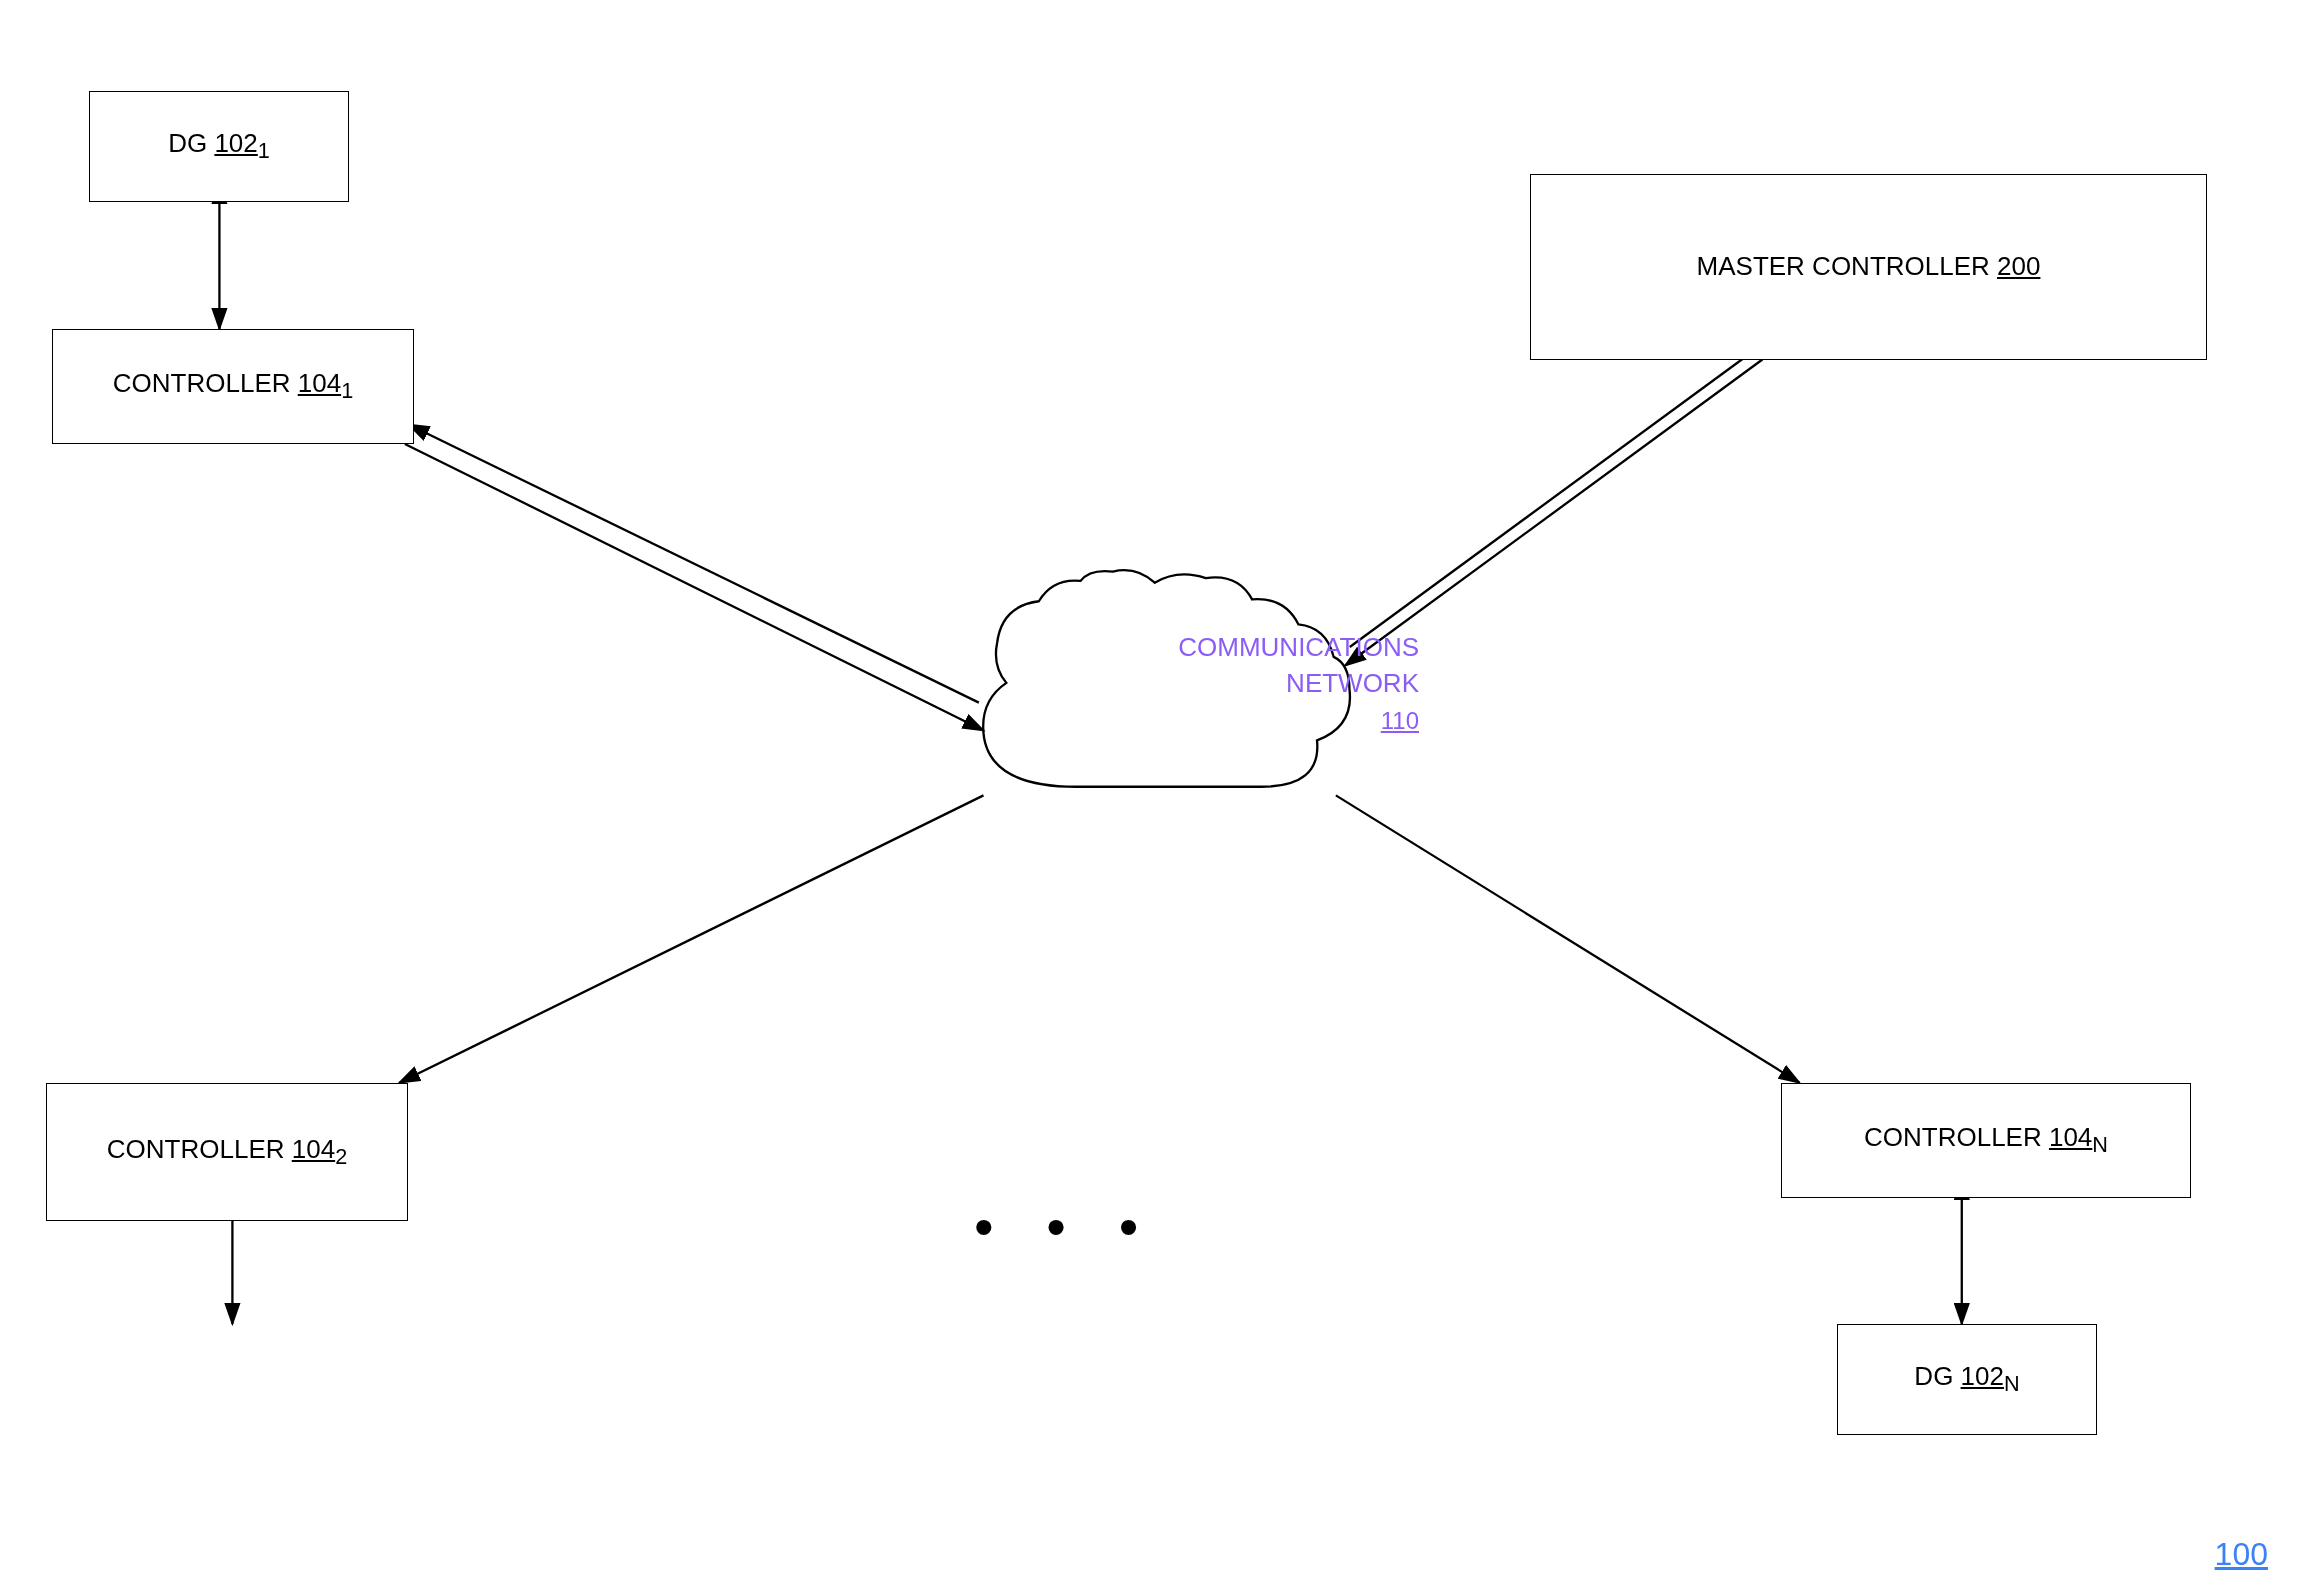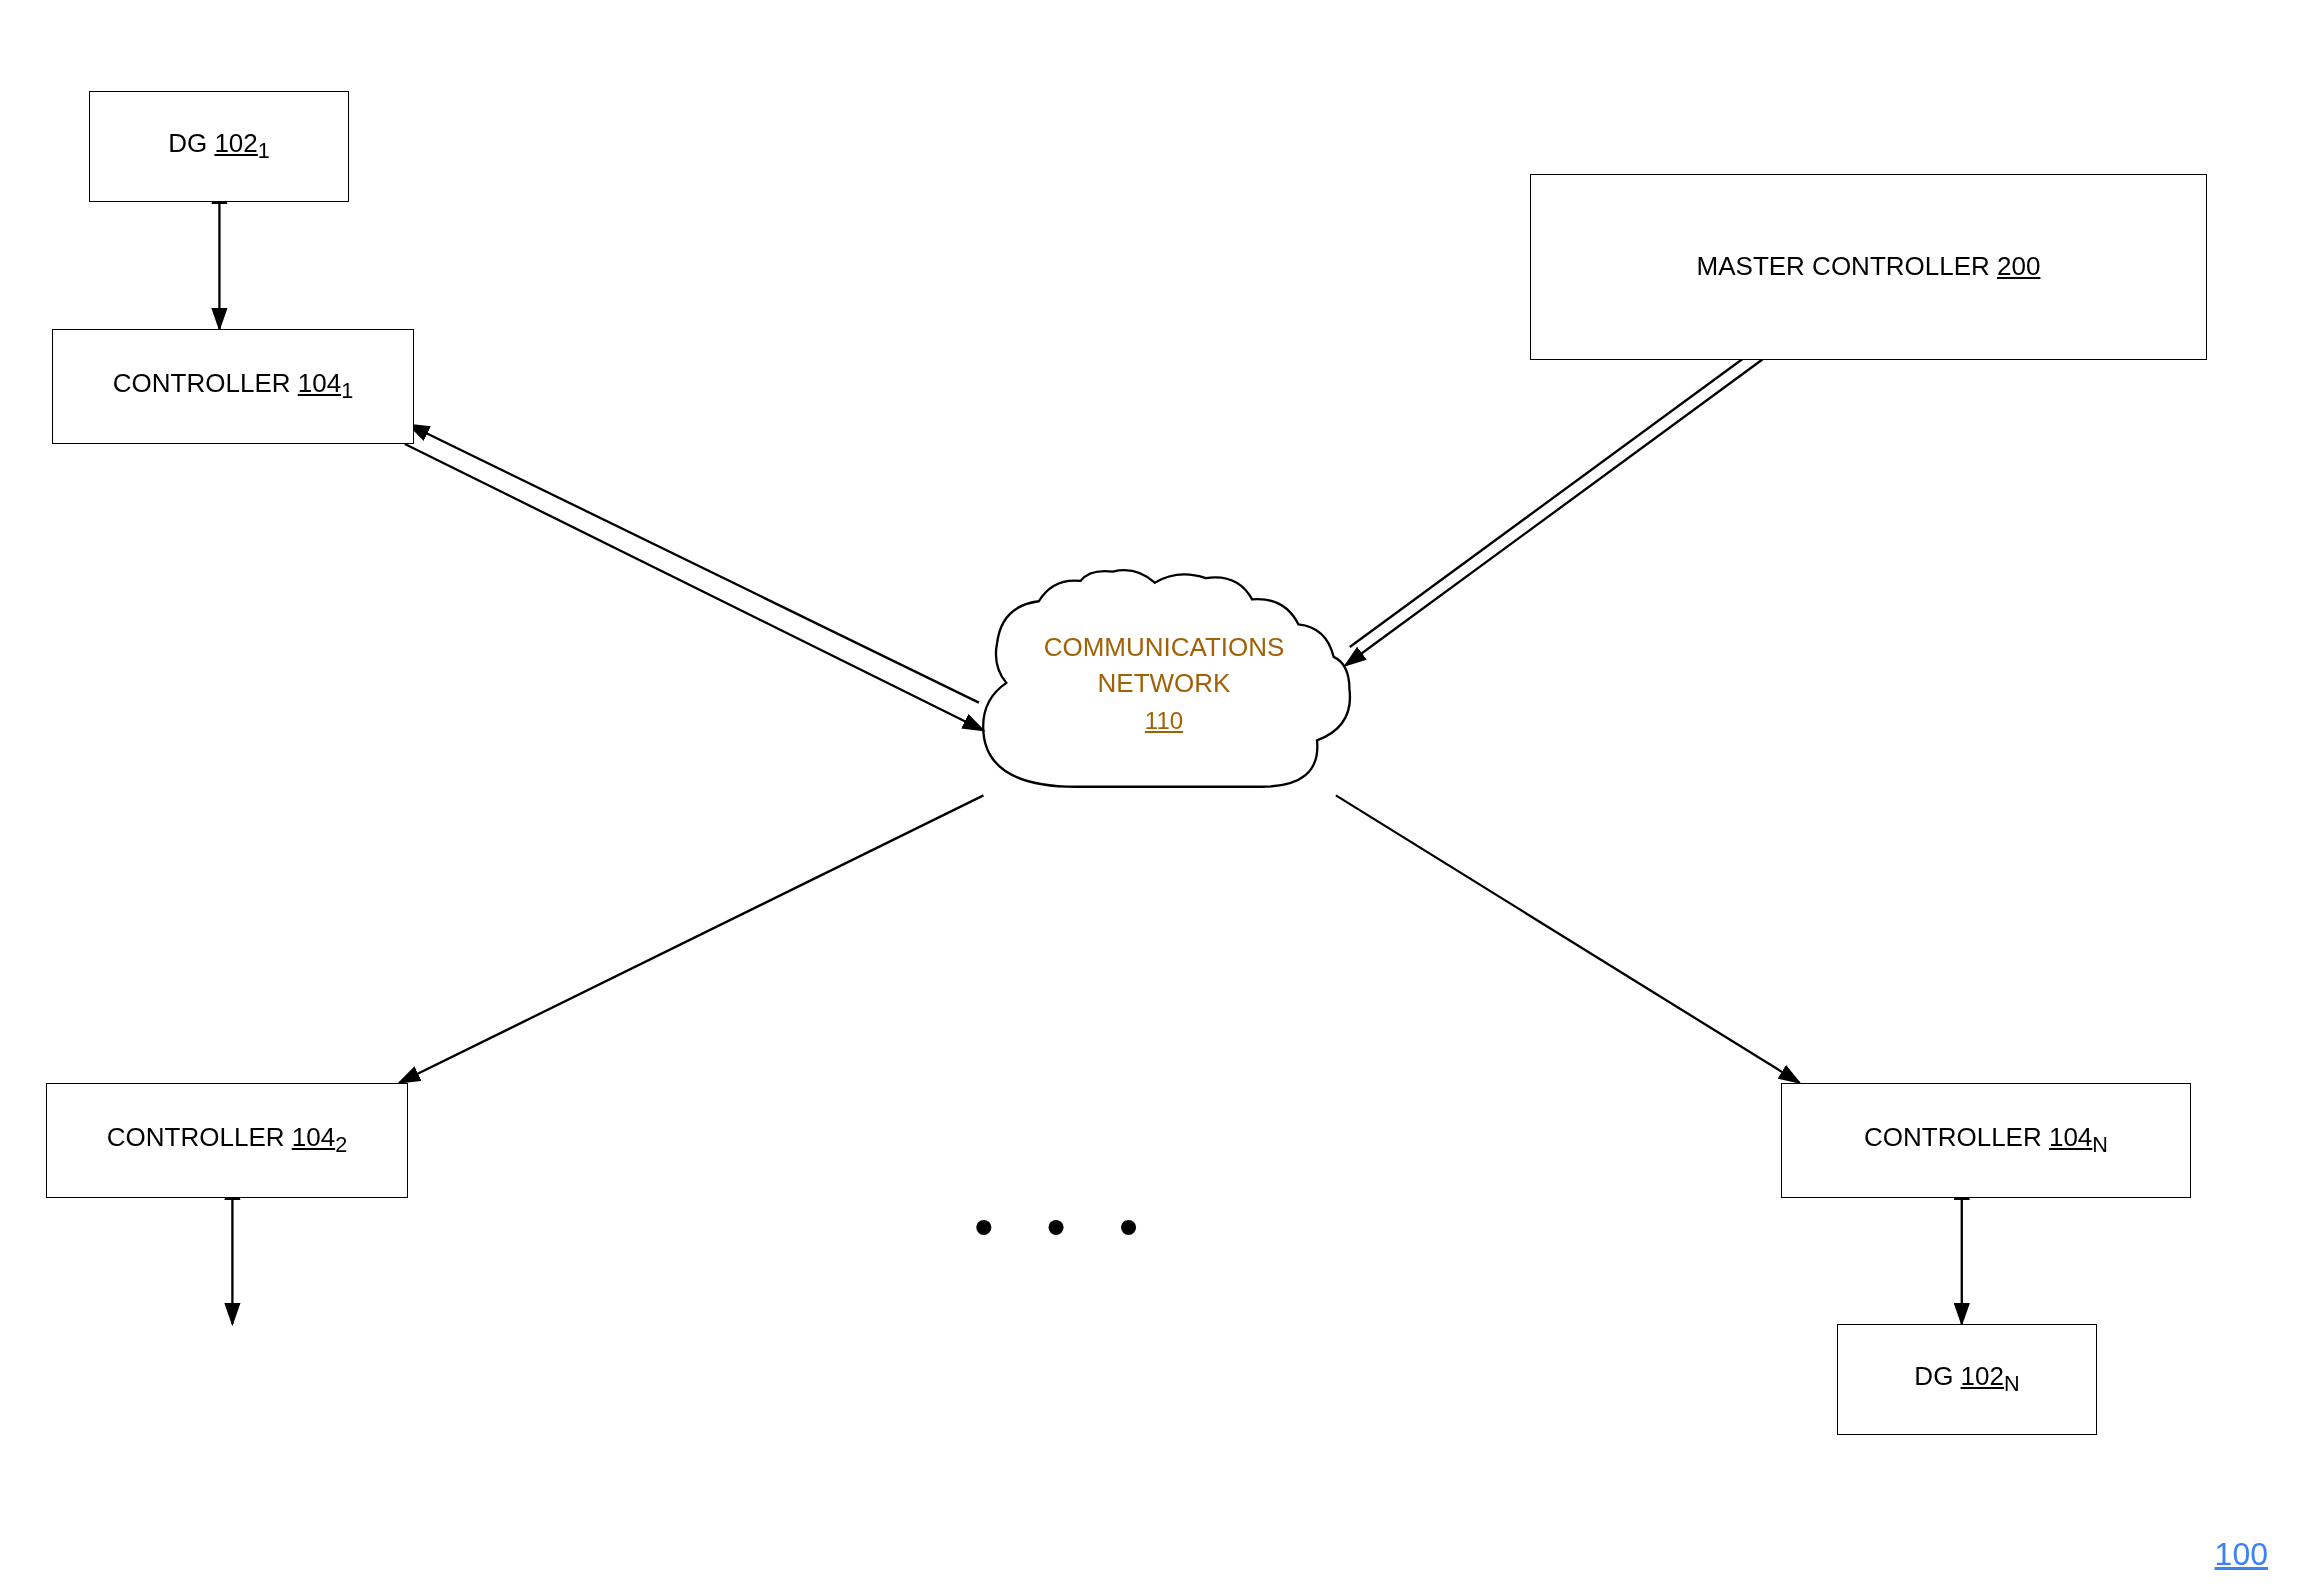--- a/index.html
+++ b/index.html
@@ -46,23 +46,23 @@
       position: absolute;
     }
 
     .cloud svg {
       position: absolute;
       top: 0; left: 0;
     }
 
     .cloud-label {
       position: absolute;
-      text-align: center;
+      text-align: right;
       font-size: 26px;
-      color: #a16207;
+      color: #8b5cf6;
       font-weight: normal;
       line-height: 1.4;
     }
 
     .cloud-label u {
       text-decoration: underline;
     }
 
     
     .ref-number {
@@ -170,21 +170,21 @@
       " fill="none" stroke="#000" stroke-width="2.5"></path>
     </svg>
 
     <div class="cloud-label" style="top:65px; left:0; width:510px;">
       <span>COMMUNICATIONS</span><br>
       <span>NETWORK</span><br>
       <u style="font-size:24px;">110</u>
     </div>
   </div>
 
-  <div class="box" style="left:46px; top:1048px; width:362px; height:115px;">
+  <div class="box" style="left:46px; top:1048px; width:362px; height:138px;">
     <span class="box-label">
       CONTROLLER <u>104</u><sub>2</sub>
     </span>
   </div>
 
 
   <div class="box" style="left:1781px; top:1048px; width:410px; height:115px;">
     <span class="box-label">
       CONTROLLER <u>104</u><sub>N</sub>
     </span>

